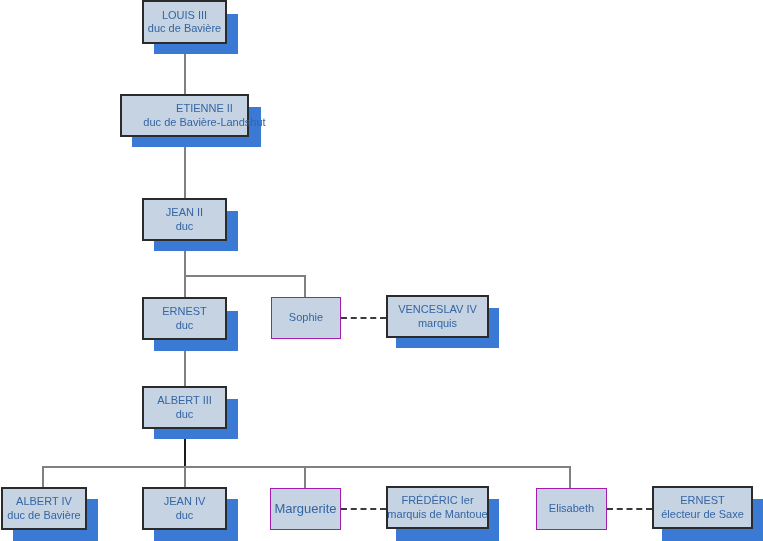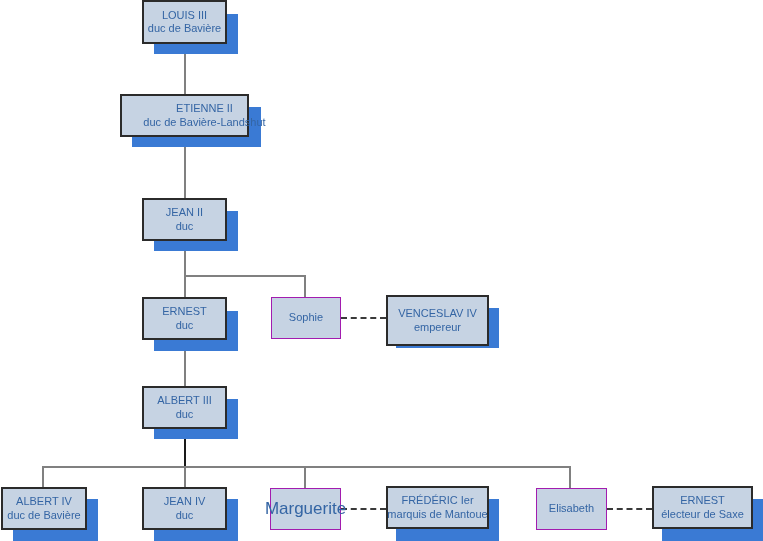--- a/index.html
+++ b/index.html
@@ -121,41 +121,41 @@
 
   <div class="node" style="left:142px; top:297px; width:85px; height:43px; font-size:11px;">
     <span class="l1">ERNEST</span>
     <span class="l2">duc</span>
   </div>
 
   <div class="node thin" style="left:271px; top:297px; width:70px; height:42px; font-size:11px;">
     <span class="l1">Sophie</span>
   </div>
 
-  <div class="node" style="left:386px; top:295px; width:103px; height:51px; font-size:11px;text-align:center;">
+  <div class="node" style="left:386px; top:295px; width:103px; height:43px; font-size:11px;text-align:center;">
     <span class="l1">VENCESLAV IV</span>
-    <span class="l2">empereur</span>
+    <span class="l2">marquis</span>
   </div>
 
   <div class="node" style="left:142px; top:386px; width:85px; height:43px; font-size:11px;">
     <span class="l1">ALBERT III</span>
     <span class="l2">duc</span>
   </div>
 
   <div class="node" style="left:1px; top:487px; width:86px; height:43px; font-size:11px;">
     <span class="l1">ALBERT IV</span>
     <span class="l2">duc de Bavière</span>
   </div>
 
   <div class="node" style="left:142px; top:487px; width:85px; height:43px; font-size:11px;">
     <span class="l1">JEAN IV</span>
     <span class="l2">duc</span>
   </div>
 
-  <div class="node thin" style="left:270px; top:488px; width:71px; height:42px; font-size:17px;">
+  <div class="node thin" style="left:270px; top:488px; width:71px; height:42px; font-size:13px;">
     <span class="l1">Marguerite</span>
   </div>
 
   <div class="node" style="left:386px; top:486px; width:103px; height:43px; font-size:11px;">
     <span class="l1">FRÉDÉRIC Ier</span>
     <span class="l2">marquis de Mantoue</span>
   </div>
 
   <div class="node thin" style="left:536px; top:488px; width:71px; height:42px; font-size:11px;">
     <span class="l1">Elisabeth</span>

